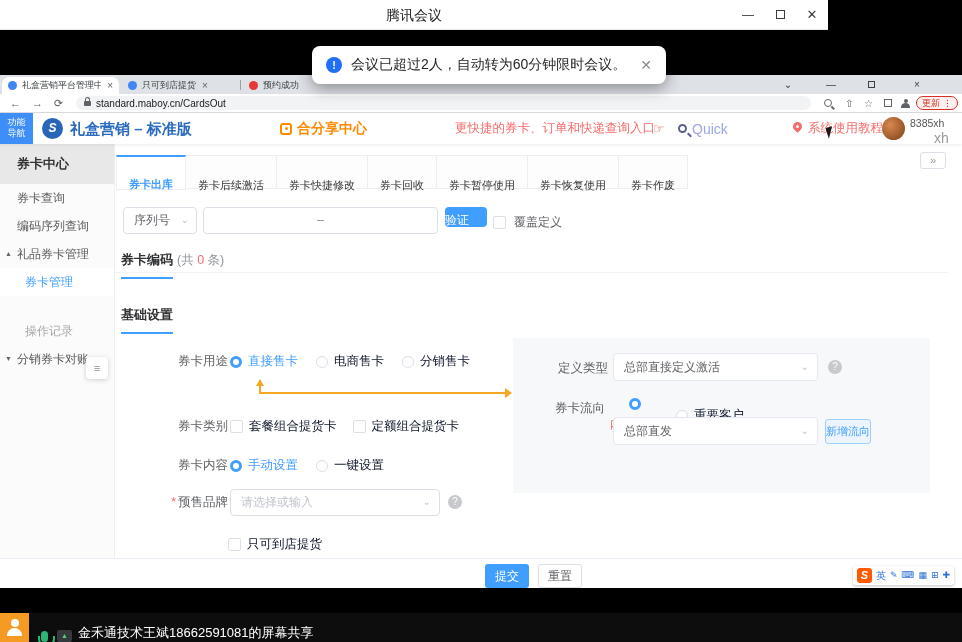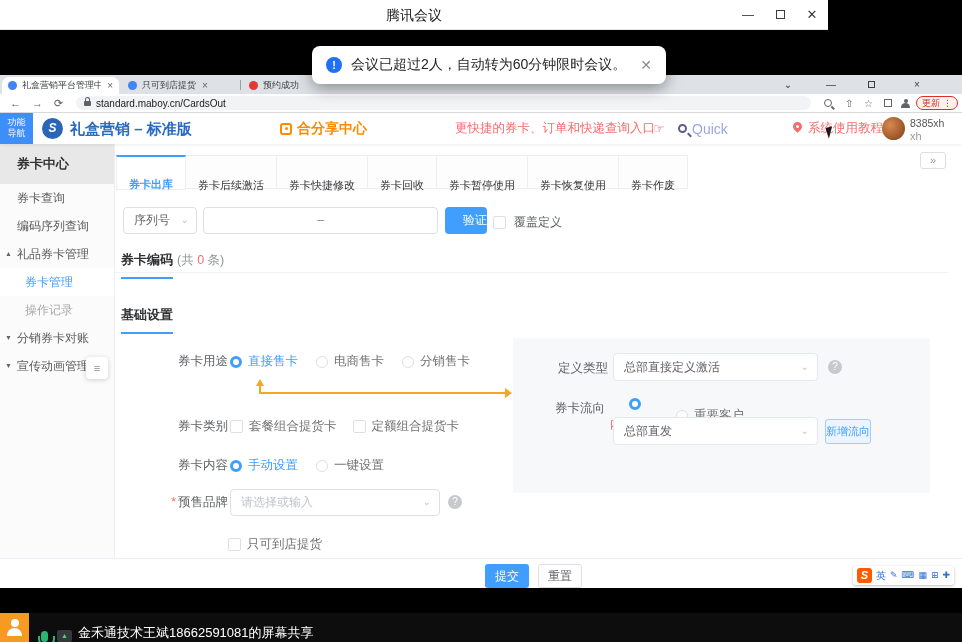--- a/index.html
+++ b/index.html
@@ -63,58 +63,58 @@
   .quick { position:absolute; left:678px; top:0; height:31px; display:flex; align-items:center; gap:5px; }
   .qmag { width:9px; height:9px; border:2px solid #5b5e8d; border-radius:50%; position:relative; }
   .qmag:after { content:""; position:absolute; width:5px; height:2px; background:#5b5e8d; transform:rotate(45deg); left:7px; top:8px; }
   .quick-label { font-size:14px; color:#9AA7E3; }
   .pin { position:absolute; left:793px; top:9px; width:9px; height:9px; background:#F56C6C; border-radius:50% 50% 50% 0; transform:rotate(-45deg); }
   .pin:after { content:""; position:absolute; left:3px; top:3px; width:3px; height:3px; background:#fff; border-radius:50%; }
   .tutorial { position:absolute; left:808px; line-height:31px; font-size:12.5px; color:#F56C6C; white-space:nowrap; }
   .mcursor { position:absolute; left:827px; top:14px; width:0; height:0; border-top:11px solid #1a1a1a; border-right:7px solid transparent; transform:rotate(-18deg); z-index:6; }
   .avatar { position:absolute; left:882px; top:4px; width:23px; height:23px; border-radius:50%; background:radial-gradient(circle at 35% 35%, #d98850, #7c3f16); }
   .uname { position:absolute; left:910px; top:4px; font-size:10.5px; color:#555; }
-  .usub  { position:absolute; left:910px; top:17px; font-size:11px; color:#999; }
+  .usub  { position:absolute; left:934px; top:17px; font-size:14px; color:#999; }
 
   
   .sidebar { position:absolute; left:0; top:69px; width:115px; height:414px; background:#fbfbfb; border-right:1px solid #efefef; }
   .sb-title { height:40px; background:#e8e8e8; font-size:13px; font-weight:bold; color:#333; line-height:40px; padding-left:17px; }
   .sb-item { height:28px; line-height:28px; font-size:12px; color:#595959; padding-left:17px; position:relative; white-space:nowrap; }
   .sb-item .caret { position:absolute; left:5px; top:0; font-size:7px; color:#666; }
   .sb-item.child { padding-left:25px; }
   .sb-item.active { color:#409EFF; background:#fff; }
-  .sb-item.muted { color:#a8a8a8; }
+  .sb-item.muted { color:#a8a8a8;margin-top:21px; }
   .collapse-tab { position:absolute; left:86px; top:213px; width:22px; height:22px; background:#fff; border-radius:4px; box-shadow:0 1px 5px rgba(0,0,0,.18); text-align:center; line-height:22px; color:#888; font-size:11px; }
 
   
   .main { position:absolute; left:115px; top:69px; width:847px; height:414px; background:#fff; }
   .ctabs { position:absolute; left:1px; top:11px; display:flex; }
   .ctab { height:28px; line-height:26px; padding:16px 12px; font-size:11px; color:#333; border:1px solid #ebeef5; border-left:none; background:#fdfdfd; white-space:nowrap; }
   .ctab:first-child { border-left:1px solid #ebeef5; }
   .ctab.active { color:#409EFF; font-weight:bold; background:#fff; border-top:2px solid #409EFF; line-height:23px; }
   .more-box { position:absolute; left:805px; top:8px; width:26px; height:17px; border:1px solid #dcdfe6; border-radius:3px; background:#fff; text-align:center; line-height:15px; font-size:11px; color:#909399; }
 
   .sel { position:absolute; left:8px; top:63px; width:74px; height:27px; border:1px solid #dcdfe6; border-radius:4px; background:#fff; font-size:12px; color:#606266; line-height:25px; padding-left:10px; }
   .sel .sarrow { position:absolute; right:7px; top:-1px; color:#c0c4cc; font-size:10px; }
   .inp { position:absolute; left:88px; top:63px; width:235px; height:27px; border:1px solid #dcdfe6; border-radius:4px; text-align:center; line-height:25px; color:#8c8c8c; font-size:12px; background:#fff; }
-  .verify { position:absolute; left:330px; top:63px; width:42px; height:27px; background:#409EFF; color:#fff; border-radius:4px; font-size:12px; text-align:right; line-height:27px; }
+  .verify { position:absolute; left:330px; top:63px; width:42px; height:20px; background:#409EFF; color:#fff; border-radius:4px; font-size:12px; text-align:left; line-height:27px; }
   .chk { width:13px; height:13px; border:1px solid #dcdfe6; border-radius:2px; background:#fff; flex:none; }
   .overlay-chk { position:absolute; left:378px; top:70px; display:flex; align-items:center; gap:8px; font-size:12px; color:#606266; }
 
   .codes-wrap { position:absolute; left:6px; top:106px; white-space:nowrap; }
   .sec-title { display:inline-block; font-weight:bold; font-size:13px; color:#303133; border-bottom:2px solid #409EFF; padding-bottom:8px; }
   .codes-count { font-size:12.5px; color:#909399; margin-left:4px; }
   .codes-count .num { color:#F56C6C; }
   .divider { position:absolute; left:0; width:833px; height:1px; background:#f0f2f5; top:128px; }
   .basic-wrap { position:absolute; left:6px; top:161px; }
 
   .frow { position:absolute; left:0; width:100%; height:27px; }
   .flabel { position:absolute; left:20px; width:93px; text-align:right; font-size:12.5px; color:#606266; line-height:27px; white-space:nowrap; }
   .fgroup { position:absolute; left:115px; top:0; height:27px; display:flex; align-items:center; gap:18px; }
-  .opt { display:flex; align-items:center; gap:6px; font-size:12.5px; color:#737373; white-space:nowrap; }
+  .opt { display:flex; align-items:center; gap:6px; font-size:12.5px; color:#0f172a; white-space:nowrap; }
   .opt.sel-blue { color:#409EFF; }
   .opt.sel-red { color:#F56C6C;flex-direction:column; }
   .radio { width:12px; height:12px; border-radius:50%; border:1px solid #dcdfe6; background:#fff; flex:none; }
   .radio.on { border:3.5px solid #409EFF; }
   .req { color:#F56C6C; margin-right:2px; }
 
   .arrow-v { position:absolute; left:144px; top:238px; width:2px; height:12px; background:#F5A623; }
   .arrow-v:before { content:""; position:absolute; left:-3px; top:-7px; border:4px solid transparent; border-bottom:7px solid #F5A623; }
   .arrow-h { position:absolute; left:144px; top:248px; width:251px; height:2px; background:#F5A623; }
   .arrow-h:after { content:""; position:absolute; right:-7px; top:-4px; border:5px solid transparent; border-left:7px solid #F5A623; }
@@ -253,24 +253,20 @@
       <div class="sb-item">
         <span class="caret">▲</span>
         <span>礼品券卡管理</span>
       </div>
       <div class="sb-item child active"><span>券卡管理</span></div>
       <div class="sb-item child muted"><span>操作记录</span></div>
       <div class="sb-item">
         <span class="caret">▼</span>
         <span>分销券卡对账</span>
       </div>
-      <div class="sb-item">
-        <span class="caret">▼</span>
-        <span>宣传动画管理</span>
-      </div>
       <div class="collapse-tab"><span>≡</span></div>
     </div>
 
     <div class="main">
       <div class="ctabs">
         <div class="ctab active">券卡出库</div>
         <div class="ctab">券卡后续激活</div>
         <div class="ctab">券卡快捷修改</div>
         <div class="ctab">券卡回收</div>
         <div class="ctab">券卡暂停使用</div>

